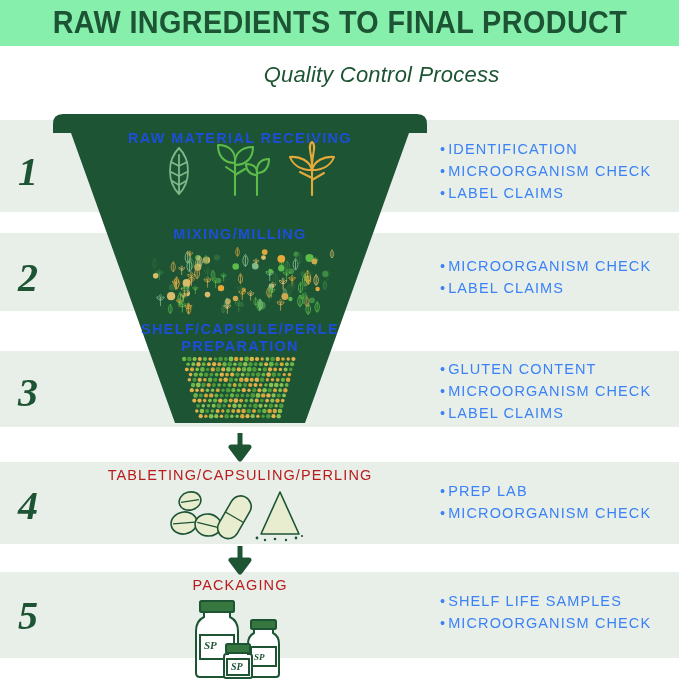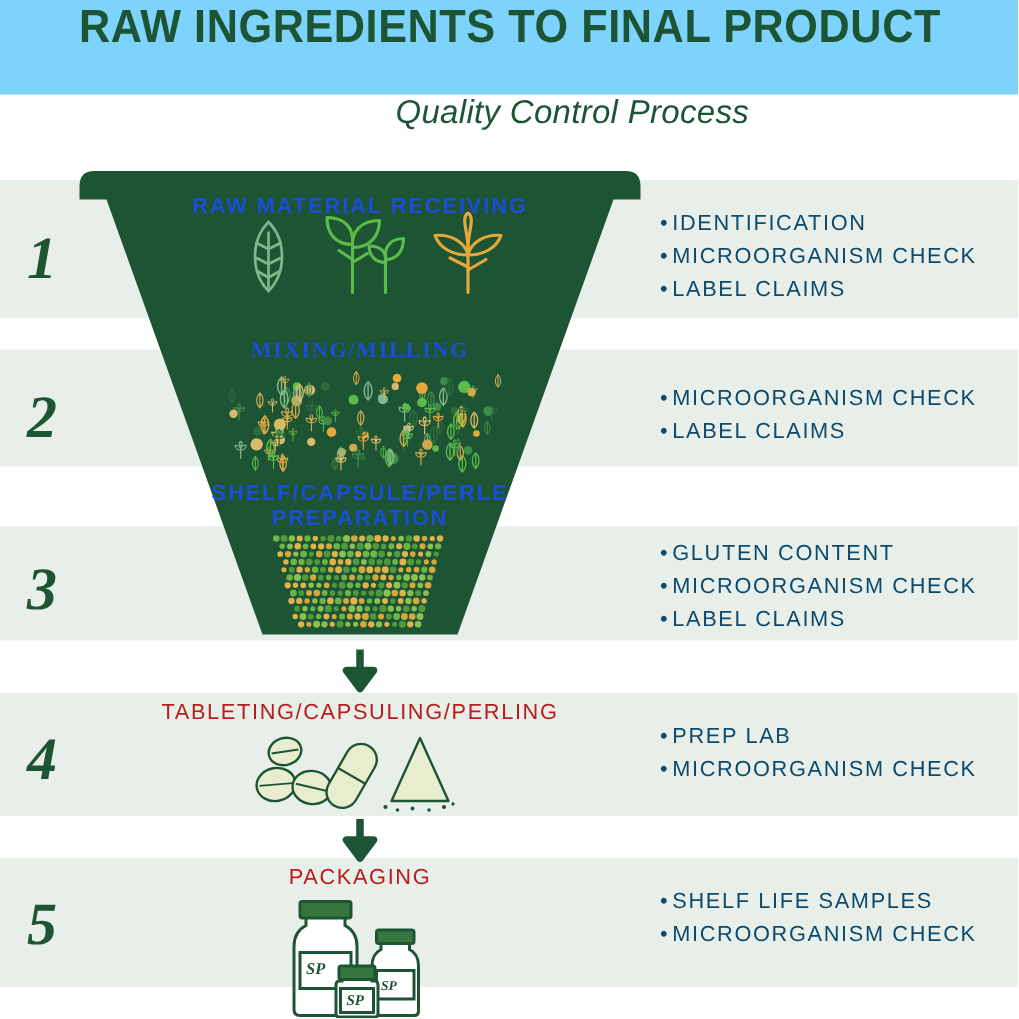--- a/index.html
+++ b/index.html
@@ -12,23 +12,23 @@
   }
   #infographic{
     position:relative;
     width:679px;height:679px;
     background:#ffffff;
     overflow:hidden;
   }
 
   
   .header-bar{
-    position:absolute;left:0;top:0;width:679px;height:63px;
-    background:#7dd3fc;
-    display:flex;justify-content:center;
+    position:absolute;left:0;top:0;width:679px;height:46px;
+    background:#86efac;
+    display:flex;align-items:center;justify-content:center;
   }
   .header-title{
     font-size:31px;
     font-weight:bold;
     color:#1d5434;
     letter-spacing:0.4px;
     transform:scaleX(0.93);
     white-space:nowrap;
     font-family:"Liberation Sans","DejaVu Sans",sans-serif;
   }
@@ -59,21 +59,21 @@
   }
   .checks{
     position:absolute;
     left:440px;
     color:#18382a;
   }
   .check-item{
     font-size:14.5px;
     letter-spacing:1.1px;
     line-height:22px;
-    color:#0c4a6e;
+    color:#3b82f6;
     white-space:nowrap;
   }
   .check-item .bul{ margin-right:2px; }
 
   
   .funnel-wrap{
     position:absolute;left:0;top:0;width:679px;height:679px;
     pointer-events:none;
   }
   .funnel-label{
@@ -514,21 +514,21 @@
           <circle cx="257.9" cy="416.2" r="1.7" fill="#e4b24a"></circle>
           <circle cx="263.1" cy="416.2" r="1.7" fill="#4f9a3c"></circle>
           <circle cx="268.3" cy="416.2" r="2.3" fill="#4f9a3c"></circle>
           <circle cx="273.5" cy="416.2" r="2.1" fill="#e4b24a"></circle>
           <circle cx="278.7" cy="416.2" r="2.2" fill="#8cc152"></circle>
         </g>
     </g>
   </svg>
 
   <div class="funnel-label" style="top:130px;">RAW MATERIAL RECEIVING</div>
-  <div class="funnel-label" style="top:226px;font-family:Liberation Serif, serif;">MIXING/MILLING</div>
+  <div class="funnel-label" style="top:226px;">MIXING/MILLING</div>
   <div class="funnel-label" style="top:321px;width:240px;left:120px;">
     <span>SHELF/CAPSULE/PERLE</span><br>
     <span>PREPARATION</span>
   </div>
 
   <svg style="position:absolute;left:225px;top:432px;" width="30" height="30" viewBox="0 0 30 30">
     <path d="M15,1 L15,18 M15,27 L6,15 L24,15 Z" stroke="#1d5434" stroke-width="5" fill="#1d5434" stroke-linejoin="round"></path>
   </svg>
 
   <div class="stage-label" style="top:467px;">TABLETING/CAPSULING/PERLING</div>

